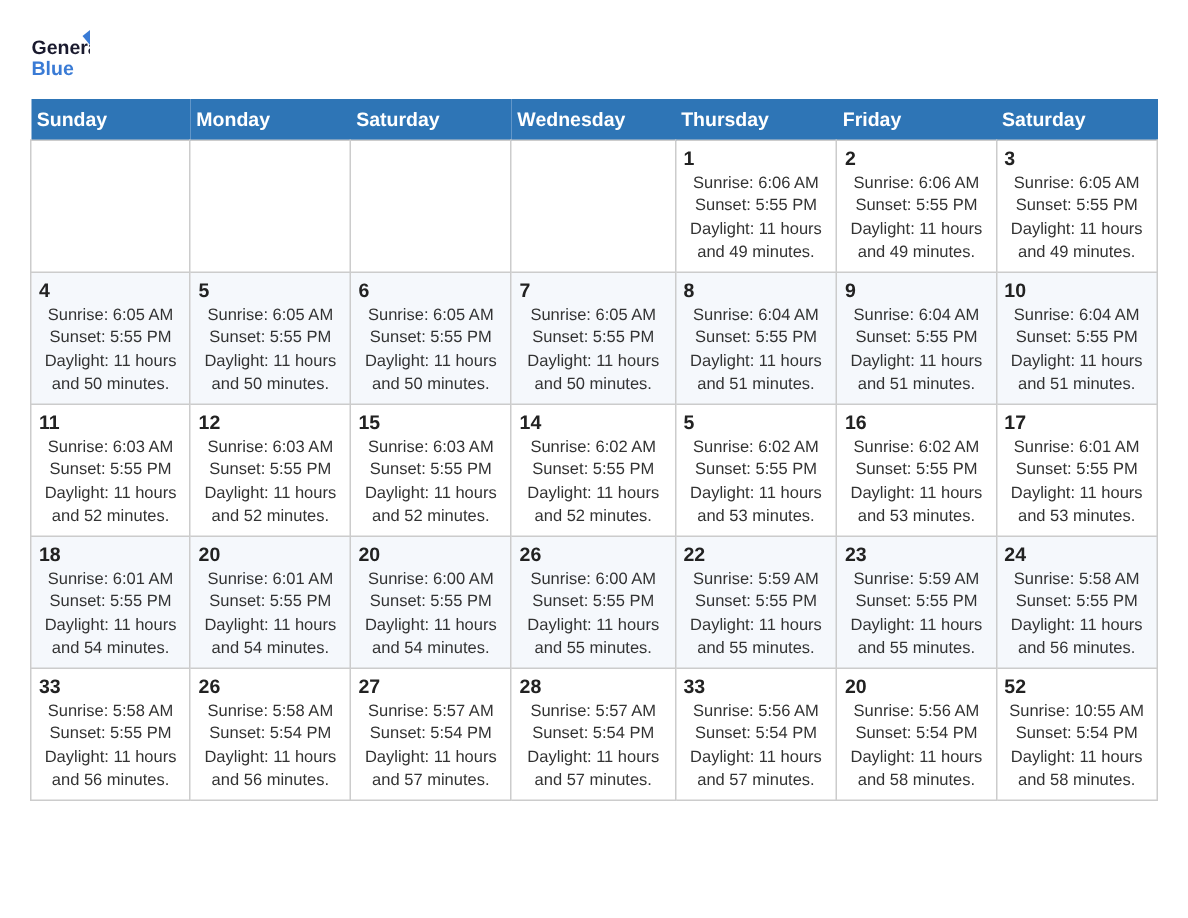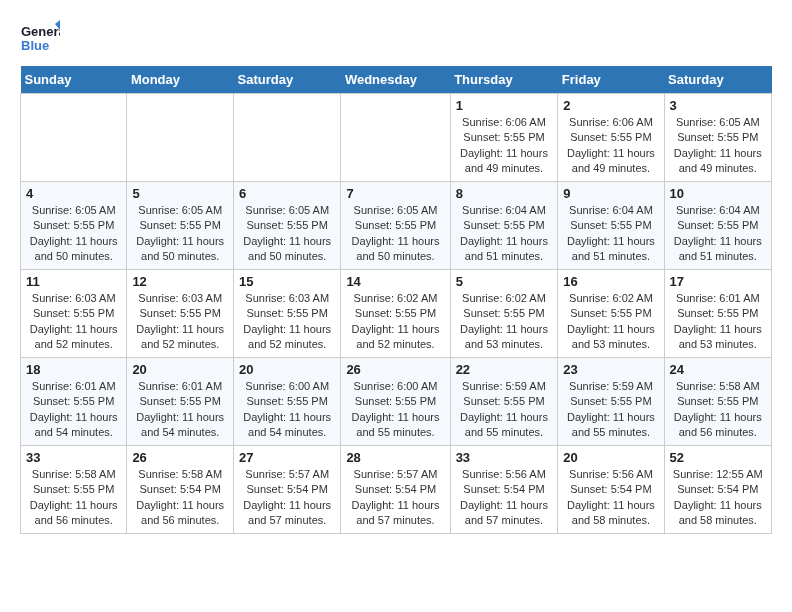--- a/index.html
+++ b/index.html
@@ -327,20 +327,20 @@
         </td>
         <td>
           <div class="day-num">20</div>
           <div class="day-detail" style="white-space: pre-line;">Sunrise: 5:56 AM
 Sunset: 5:54 PM
 Daylight: 11 hours
 and 58 minutes.</div>
         </td>
         <td>
           <div class="day-num">52</div>
-          <div class="day-detail" style="white-space: pre-line;">Sunrise: 12:55 AM
+          <div class="day-detail" style="white-space: pre-line;">Sunrise: 10:55 AM
 Sunset: 5:54 PM
 Daylight: 11 hours
 and 58 minutes.</div>
         </td>
       </tr>
     </tbody>
 </table>
 
 </body></html>

